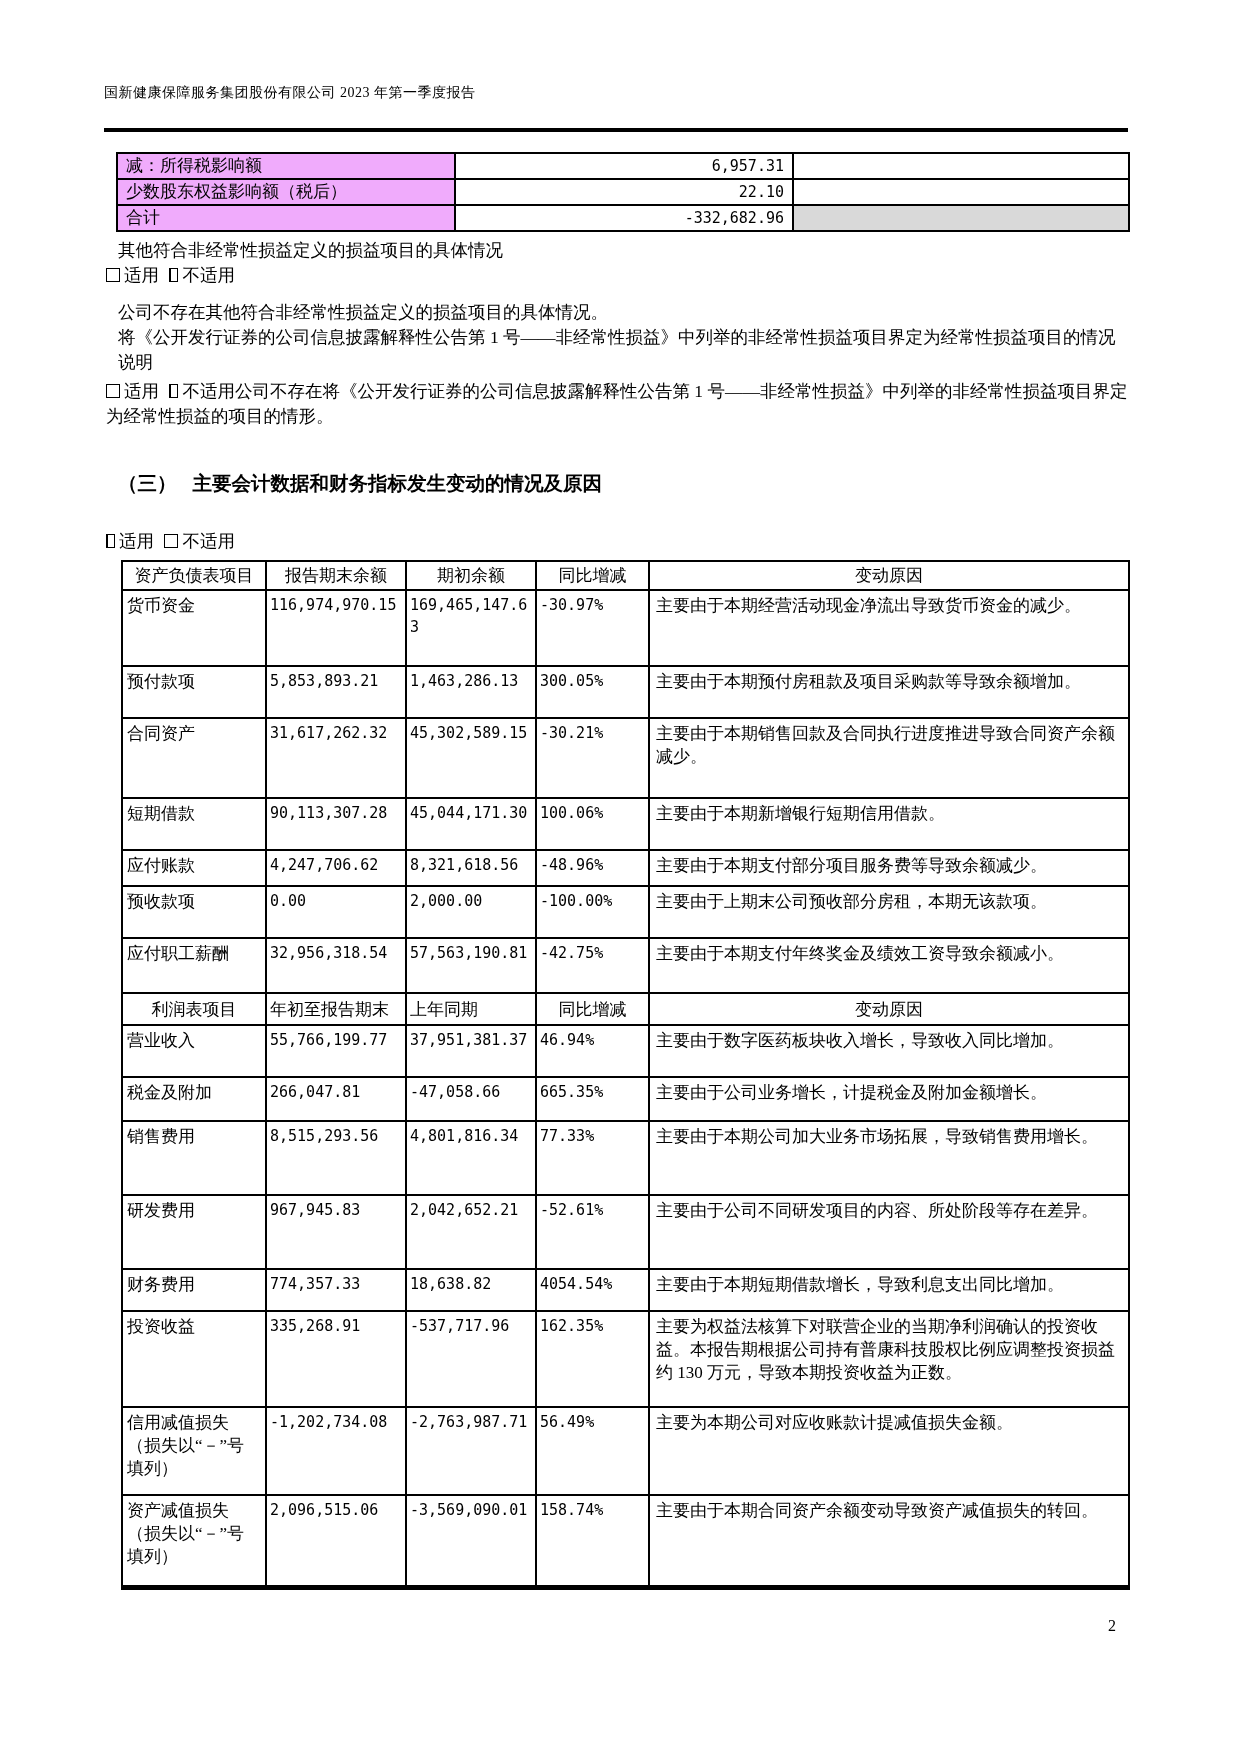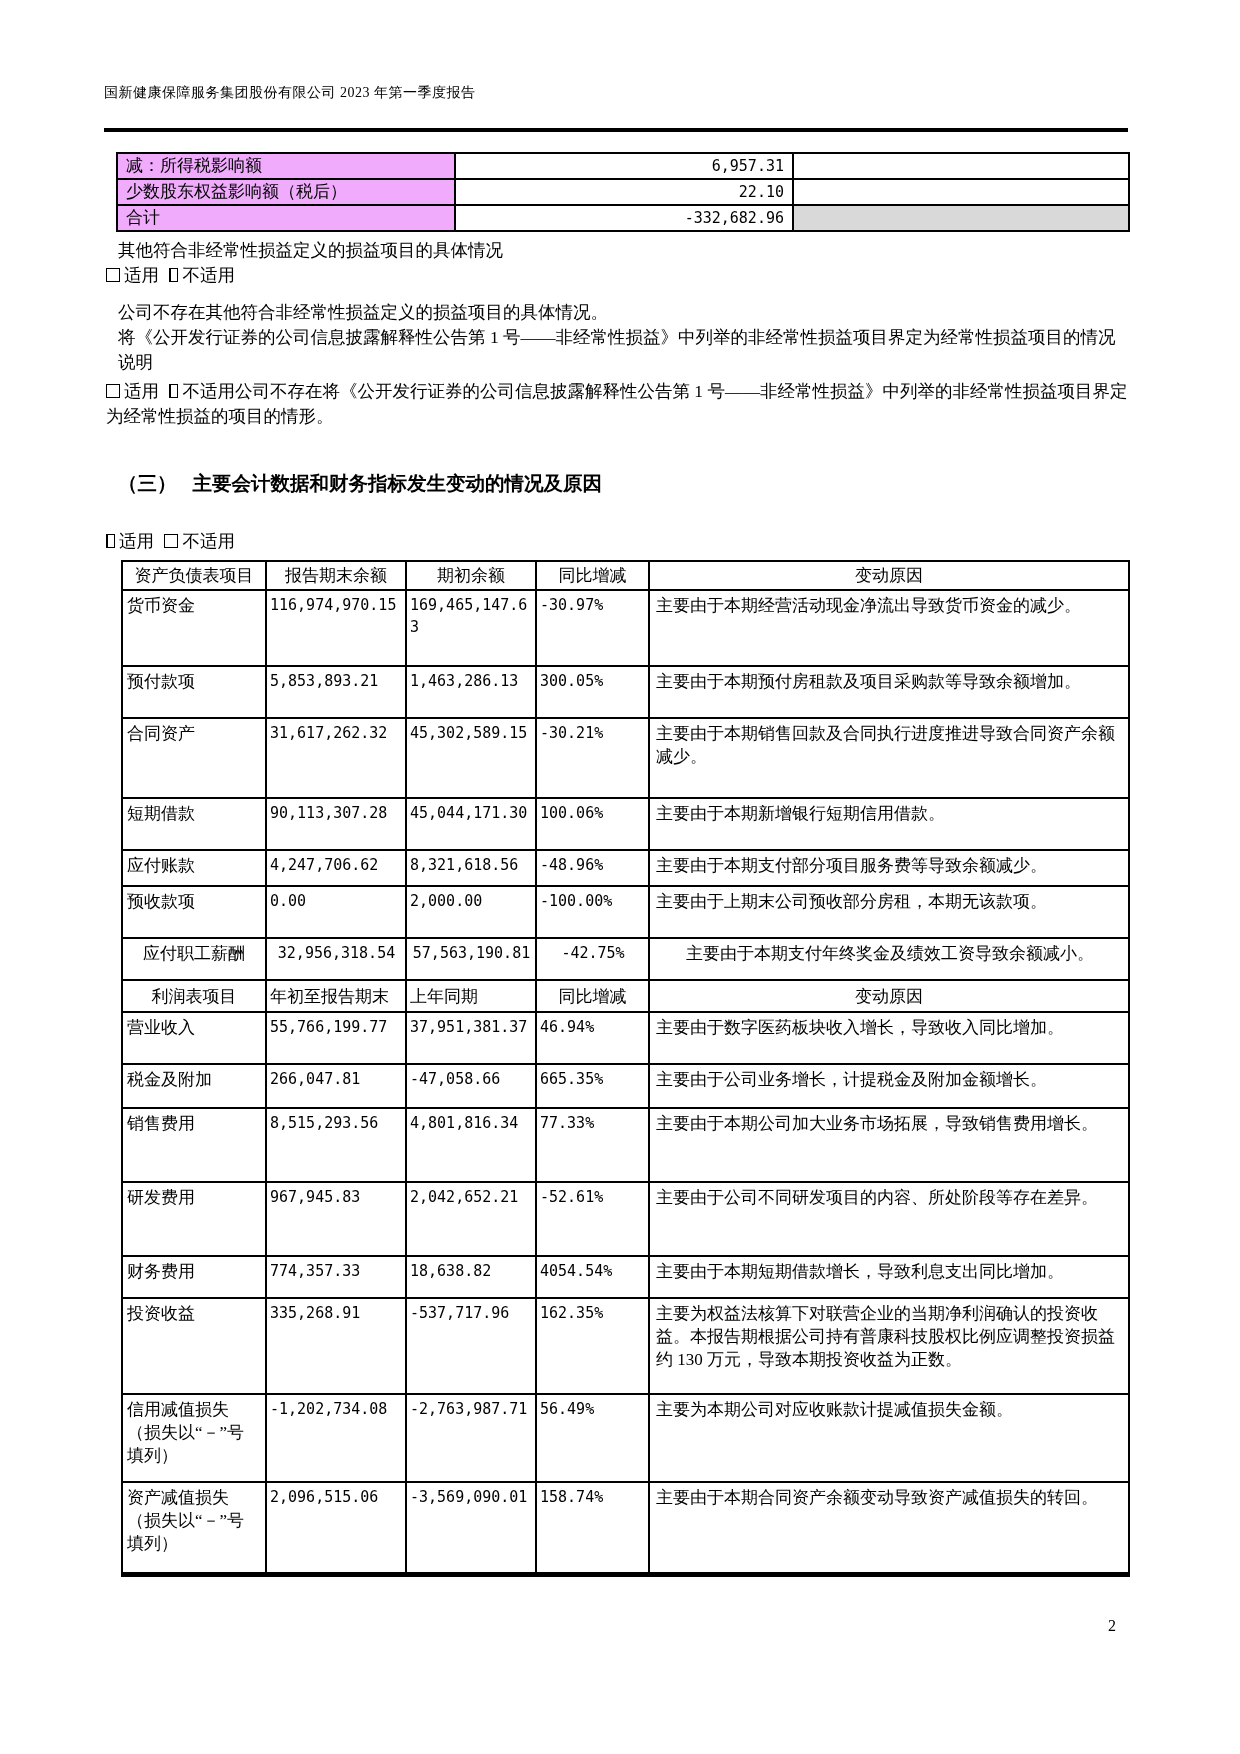--- a/index.html
+++ b/index.html
@@ -194,21 +194,21 @@
             <td class="c-pct">-48.96%</td>
             <td class="c-reason">主要由于本期支付部分项目服务费等导致余额减少。</td>
           </tr>
           <tr style="height: 52px;">
             <td class="c-item">预收款项</td>
             <td class="c-num">0.00</td>
             <td class="c-num">2,000.00</td>
             <td class="c-pct">-100.00%</td>
             <td class="c-reason">主要由于上期末公司预收部分房租，本期无该款项。</td>
           </tr>
-          <tr style="height: 42px; text-align: center;">
+          <tr style="height: 55px;">
             <td class="c-item">应付职工薪酬</td>
             <td class="c-num">32,956,318.54</td>
             <td class="c-num">57,563,190.81</td>
             <td class="c-pct">-42.75%</td>
             <td class="c-reason">主要由于本期支付年终奖金及绩效工资导致余额减小。</td>
           </tr>
           <tr style="height: 32px;">
             <th>利润表项目</th>
             <th class="th-left">年初至报告期末</th>
             <th class="th-left">上年同期</th>

